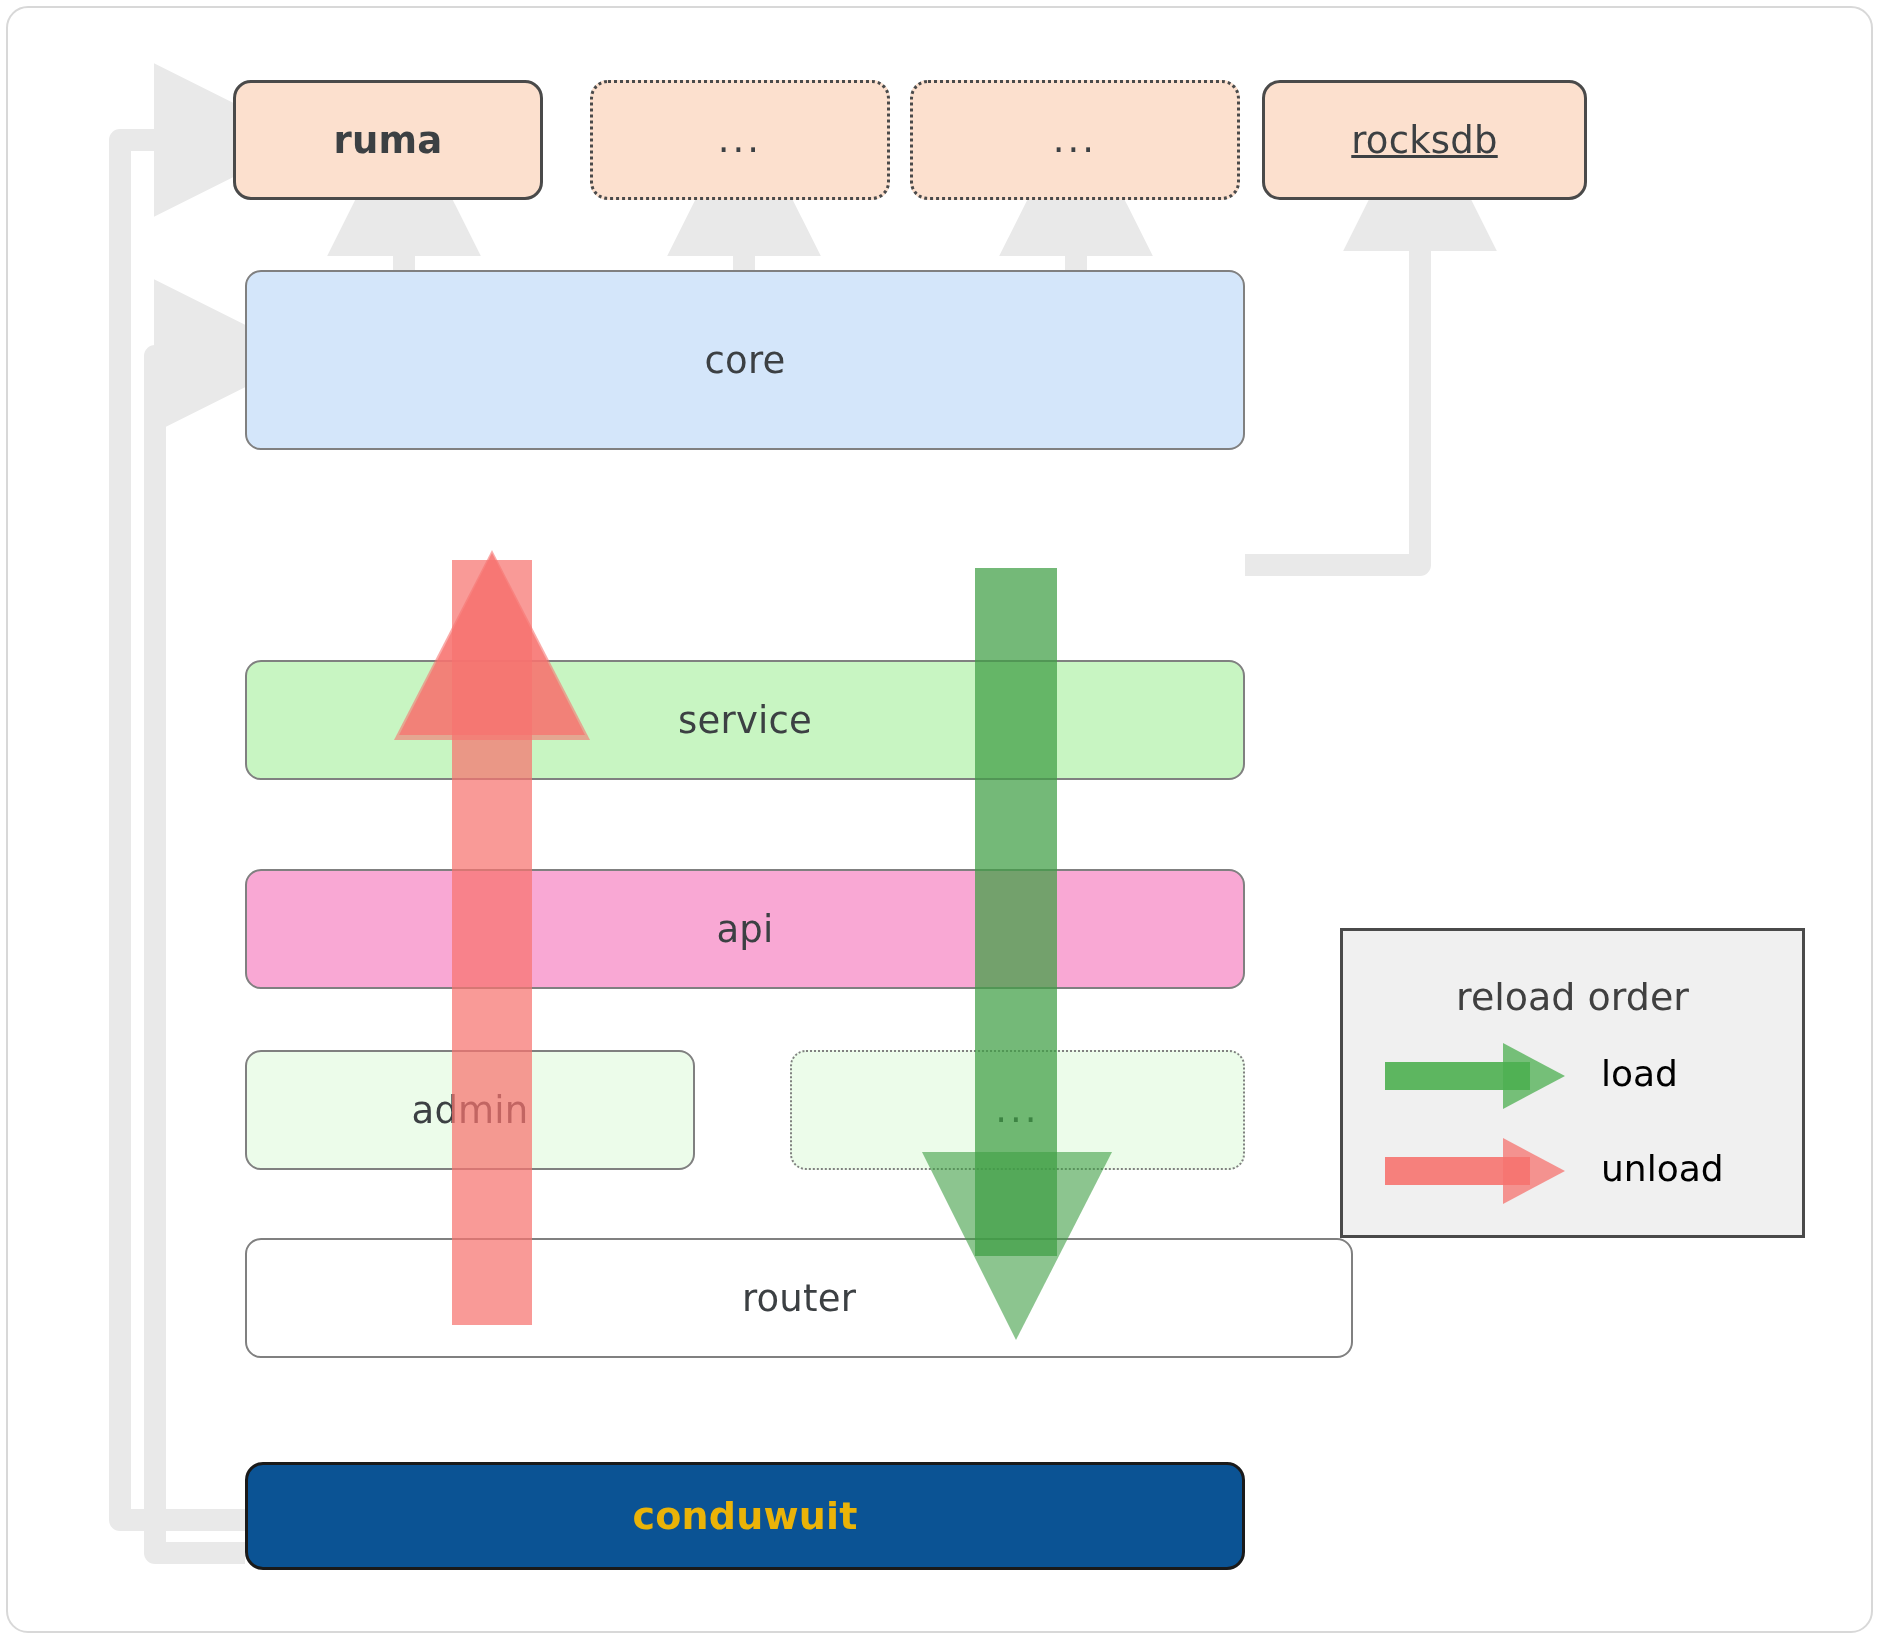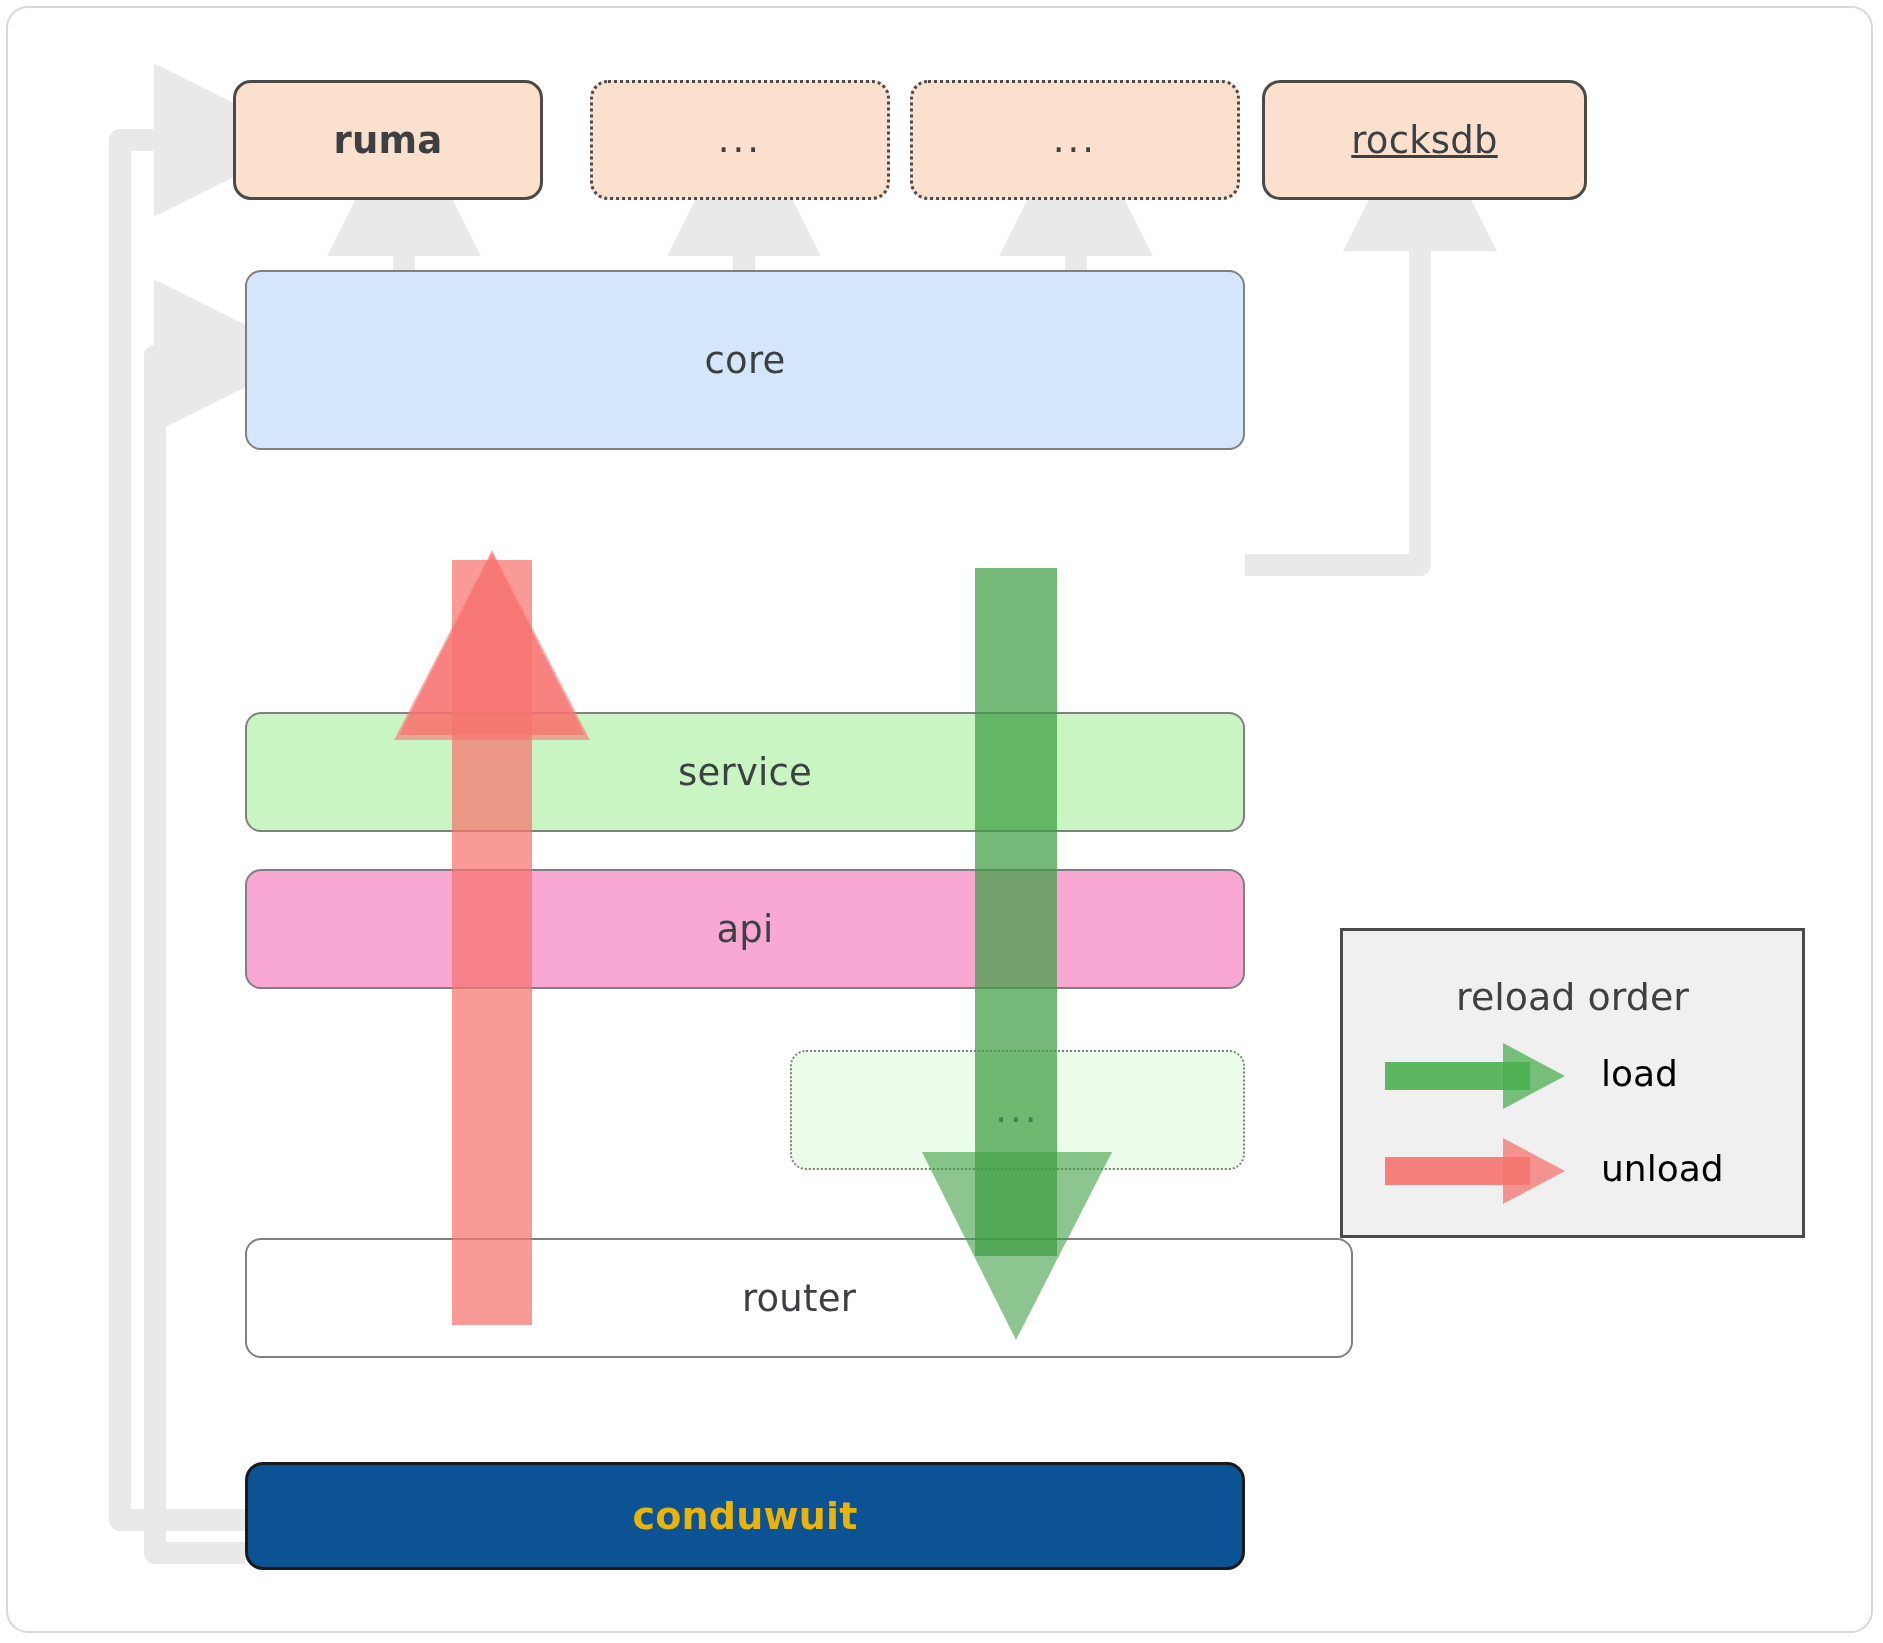--- a/index.html
+++ b/index.html
@@ -154,28 +154,31 @@
 
   <div class="node dep" style="left:1262px; top:80px; width:325px;text-decoration:underline;">
     <span>rocksdb</span>
   </div>
 
   <div class="node layer" style="left:245px; top:270px; width:1000px; height:180px; background:#d4e6fa;">
     <span>core</span>
   </div>
 
 
-  <div class="node layer" style="left:245px; top:712px; width:1000px; height:120px; background:#c8f5c2;">
+  <div class="node layer" style="left:245px; top:660px; width:1000px; height:120px; background:#c8f5c2;">
     <span>service</span>
   </div>
 
   <div class="node layer" style="left:245px; top:869px; width:1000px; height:120px; background:#f9a8d4;">
     <span>api</span>
   </div>
 
+  <div class="node layer" style="left:245px; top:1050px; width:450px; height:120px; background:#ecfcea;">
+    <span>admin</span>
+  </div>
 
   <div class="node layer dotted" style="left:790px; top:1050px; width:455px; height:120px; background:#ecfcea;">
     <span class="ellipsis-dots">...</span>
   </div>
 
   <div class="node layer" style="left:245px; top:1238px; width:1108px; height:120px; background:#ffffff;">
     <span>router</span>
   </div>
 
   <div class="node root" style="left:245px; top:1462px; width:1000px;">

